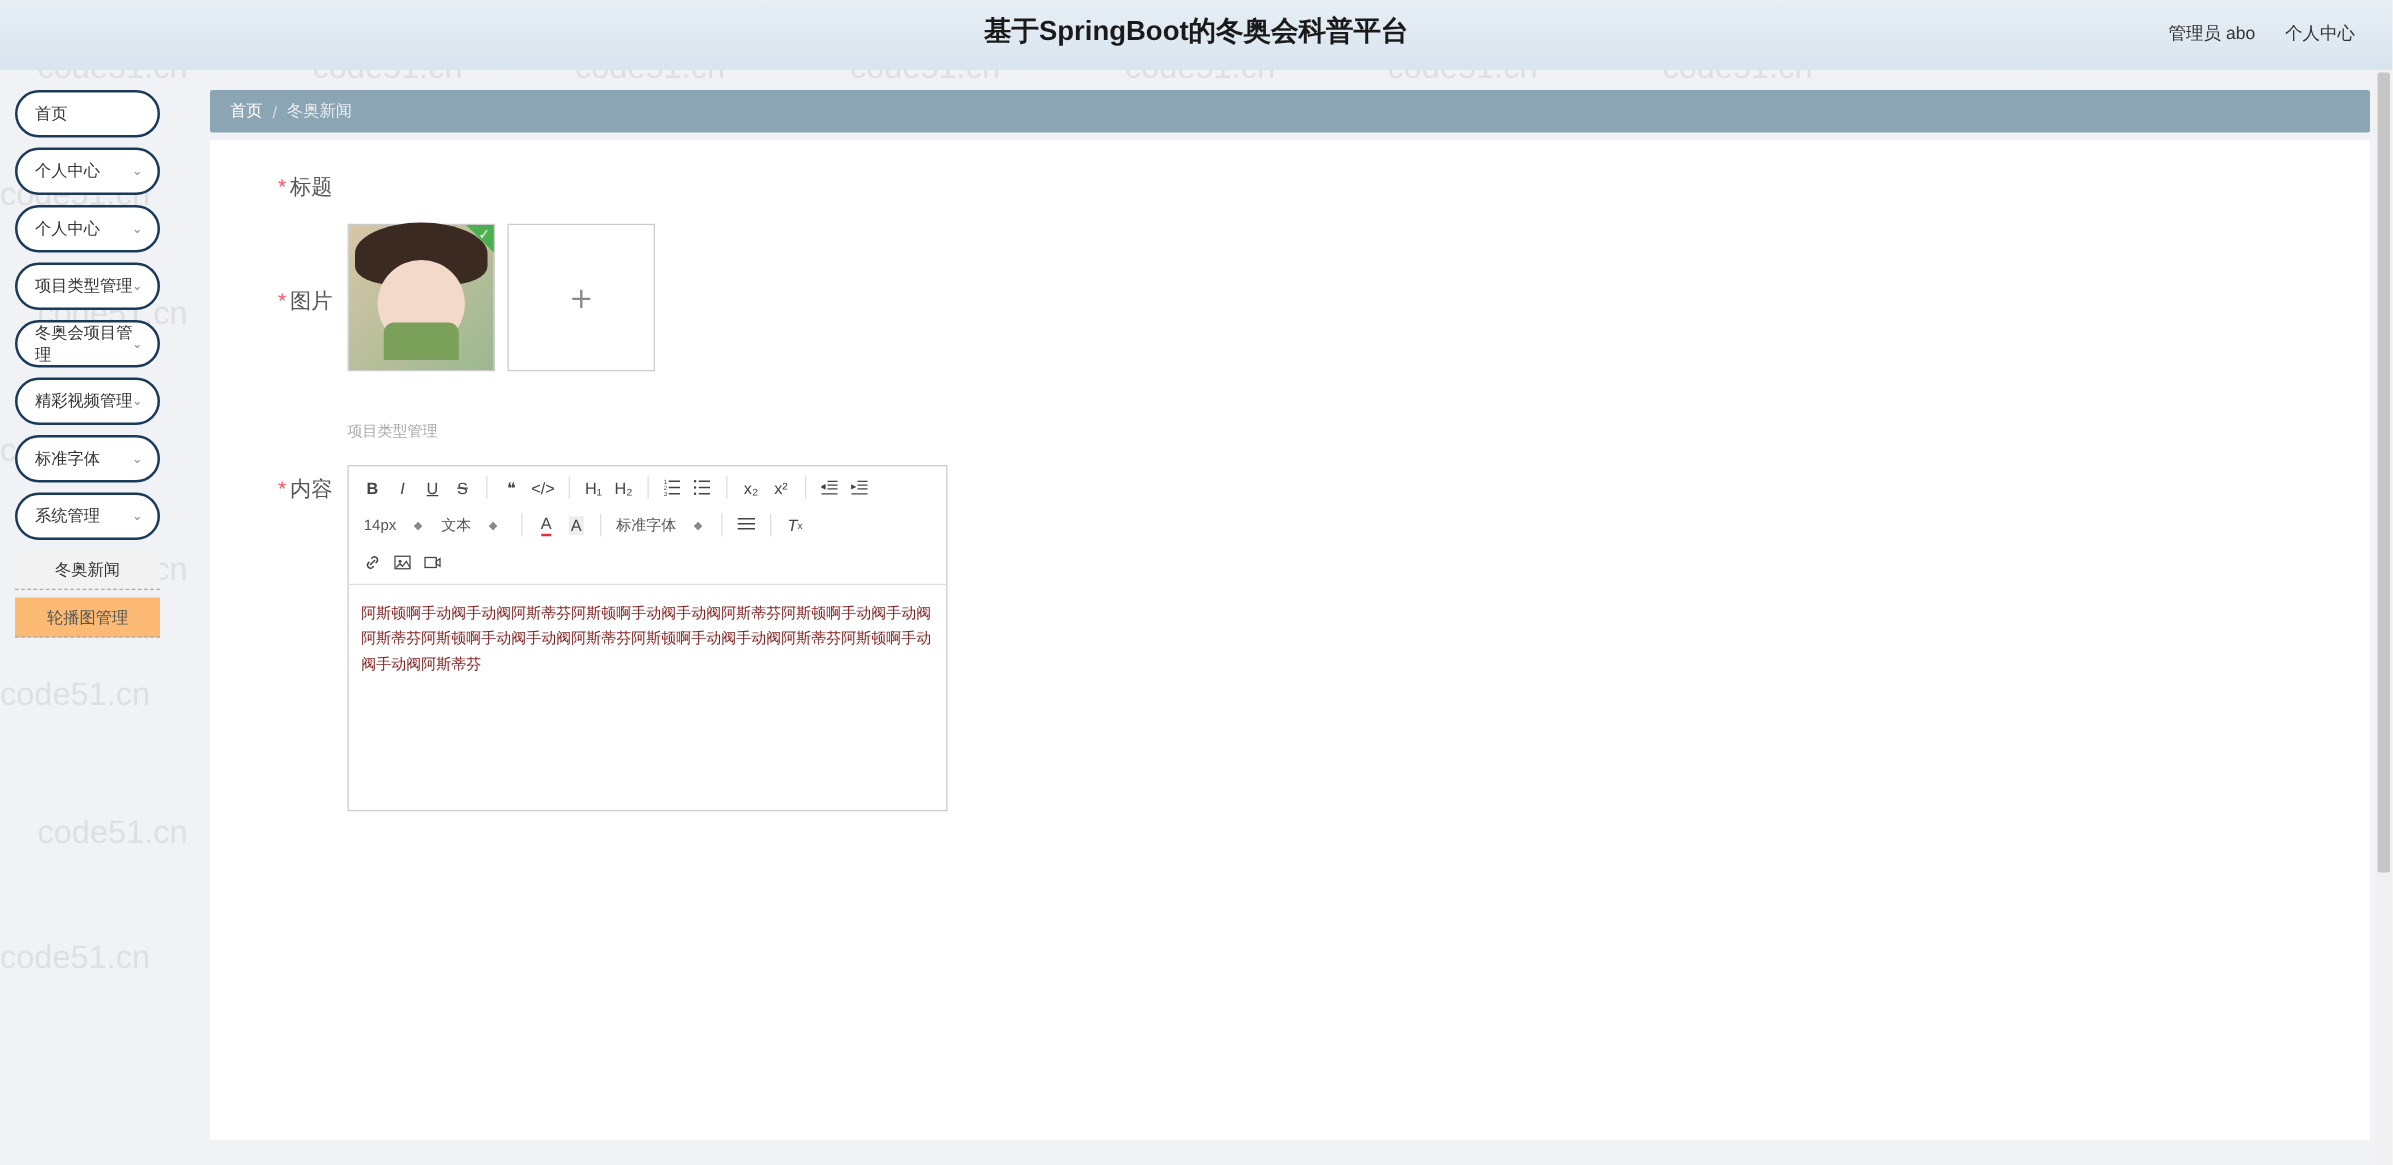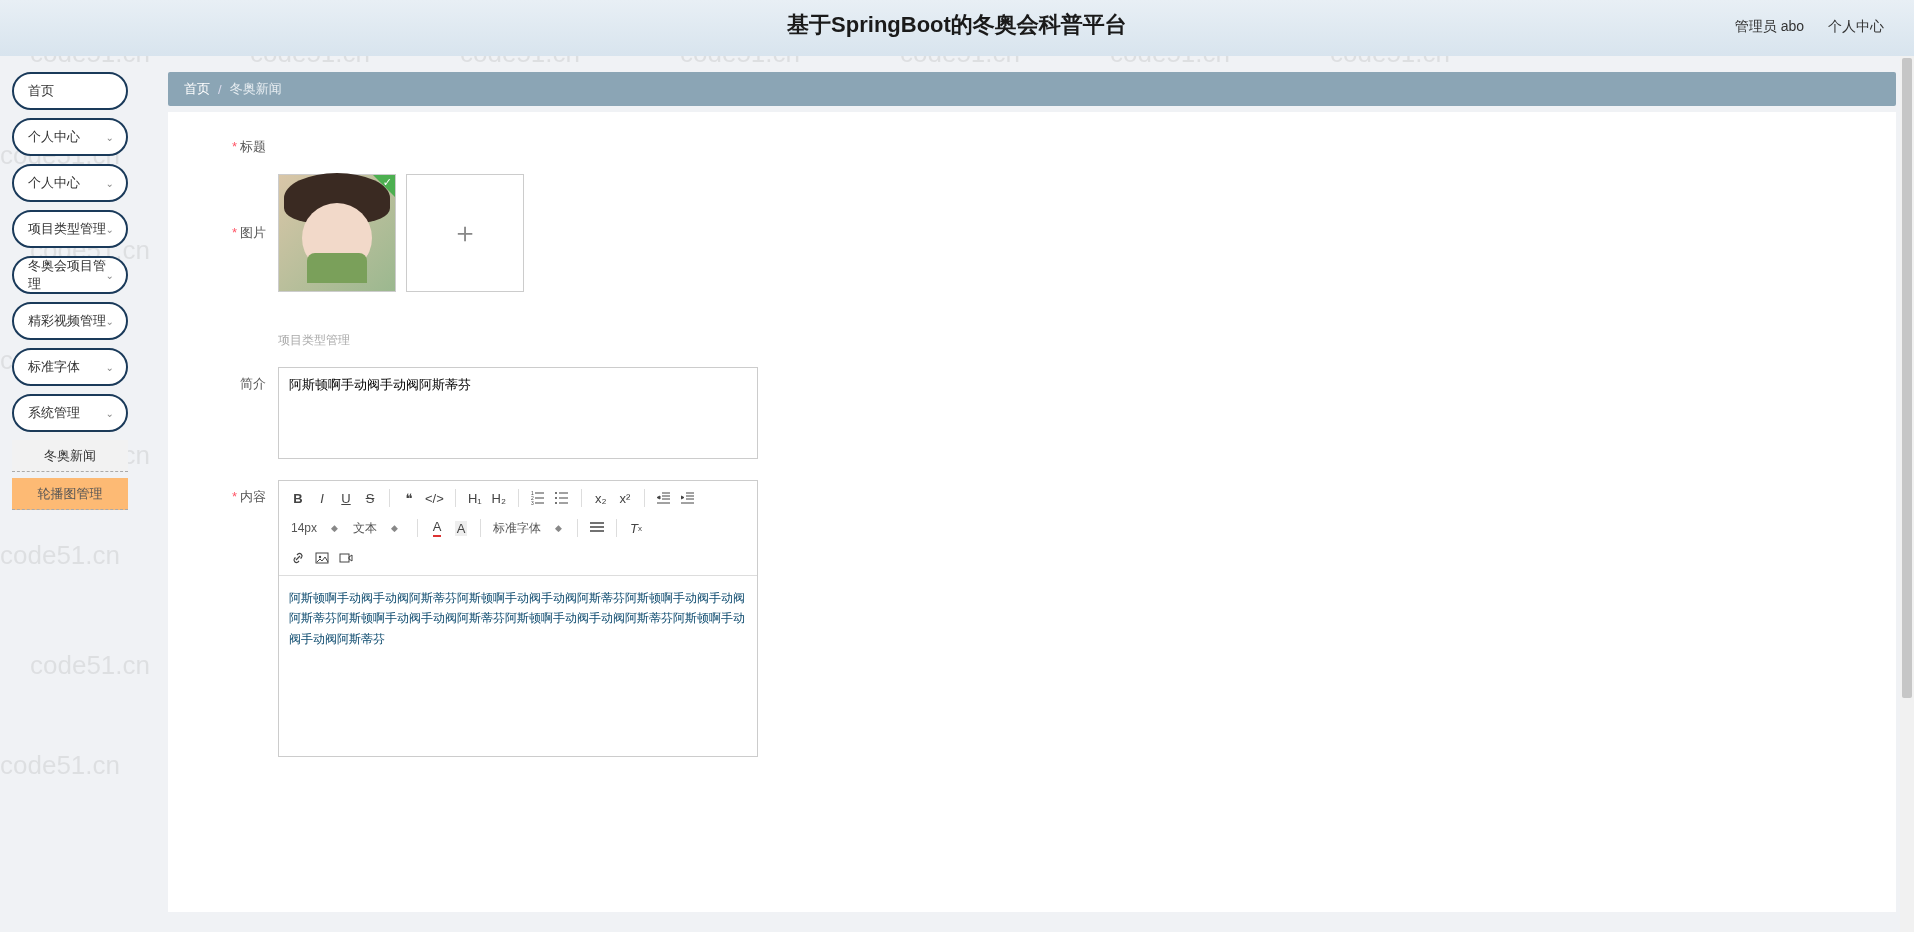--- a/index.html
+++ b/index.html
@@ -23,21 +23,21 @@
 
 .content { position: absolute; top: 56px; left: 150px; right: 0; bottom: 0; z-index: 3; }
 .breadcrumb { margin: 16px 18px 0 18px; background: #8ba5b5; height: 34px; display: flex; align-items: center; padding: 0 16px; color: #fff; font-size: 13px; border-radius: 2px; }
 .breadcrumb a { color: #fff; }
 .breadcrumb .sep { margin: 0 8px; color: #dde; }
 .breadcrumb .cur { color: #e8eef2; }
 
 .form-area { background: #fff; margin: 6px 18px; padding: 18px 30px; min-height: 800px; position: relative; }
 
 .form-row { display: flex; align-items: flex-start; margin-bottom: 18px; }
-.form-label { width: 80px; text-align: right; padding-right: 12px; padding-top: 8px; font-size: 13px; color: #555; }
+.form-label { width: 80px; text-align: right; padding-right: 12px; padding-top: 8px; font-size: 17px; color: #555; }
 .form-label .req { color: #f56; margin-right: 3px; }
 .form-ctrl { flex: 0 0 auto; }
 
 .text-input { width: 480px; height: 34px; border: 1px solid #ccc; padding: 0 10px; font-size: 13px; outline: none; }
 .text-area { width: 480px; height: 92px; border: 1px solid #ccc; padding: 8px 10px; font-size: 13px; resize: none; outline: none; font-family: inherit; }
 
 .upload-row { display: flex; gap: 10px; }
 .upload-card { width: 118px; height: 118px; border: 1px solid #ccc; display: flex; align-items: center; justify-content: center; position: relative; }
 .upload-card.filled { background: linear-gradient(135deg,#d9c6a8,#9bb88f); }
 .upload-card.filled::after { content:""; position:absolute; top:0; right:0; border-style:solid; border-width:0 22px 22px 0; border-color: transparent #4caf50 transparent transparent; }
@@ -48,21 +48,21 @@
 .upload-add { font-size: 28px; color: #888; }
 
 .hint { font-size: 12px; color: #aaa; margin-left: 0; margin-top: 4px; }
 
 .editor { width: 480px; border: 1px solid #ccc; }
 .editor-toolbar { border-bottom: 1px solid #ddd; padding: 6px 8px; display: flex; flex-wrap: wrap; gap: 2px 2px; align-items: center; }
 .tb-btn { min-width: 22px; height: 22px; display: inline-flex; align-items: center; justify-content: center; font-size: 13px; color: #444; cursor: pointer; padding: 0 3px; }
 .tb-sep { width: 1px; height: 18px; background: #ddd; margin: 0 6px; }
 .tb-select { font-size: 12px; color: #555; padding: 2px 4px; display: inline-flex; align-items: center; gap: 14px; border: none; cursor: pointer; min-width: 60px; }
 .tb-select .caret { font-size: 9px; color: #888; }
-.editor-body { min-height: 180px; padding: 12px 10px; font-size: 12px; color: #0c4a6e; line-height: 1.7; }
+.editor-body { min-height: 180px; padding: 12px 10px; font-size: 12px; color: #7f1d1d; line-height: 1.7; }
 
 .center-overlay { position: absolute; left: 50%; top: 395px; transform: translateX(-50%); z-index: 10; font-size: 30px; color: #e33; font-weight: 400; letter-spacing: 2px; pointer-events: none; font-family: "SimSun", monospace; }
 
 .scrollbar-v { position: absolute; right: 0; top: 56px; bottom: 0; width: 14px; background: #f1f1f1; }
 .scrollbar-thumb { position: absolute; left: 2px; right: 2px; top: 2px; height: 640px; background: #c6c6c6; border-radius: 2px; }
 
 svg { display: block; }
 </style>
 </head>
 <body>
@@ -195,26 +195,20 @@
               </div>
             </div>
             <div class="upload-card">
               <span class="upload-add">＋</span>
             </div>
           </div>
           <div class="hint" style="margin-top:40px">项目类型管理</div>
         </div>
       </div>
 
-      <div class="form-row">
-        <div class="form-label"><span>简介</span></div>
-        <div class="form-ctrl">
-          <textarea class="text-area" style="">阿斯顿啊手动阀手动阀阿斯蒂芬</textarea>
-        </div>
-      </div>
 
       <div class="form-row">
         <div class="form-label"><span class="req">*</span><span>内容</span></div>
         <div class="form-ctrl">
           <div class="editor">
             <div class="editor-toolbar">
               <span class="tb-btn">
                   <b>B</b>
                 </span>
               <span class="tb-btn">

